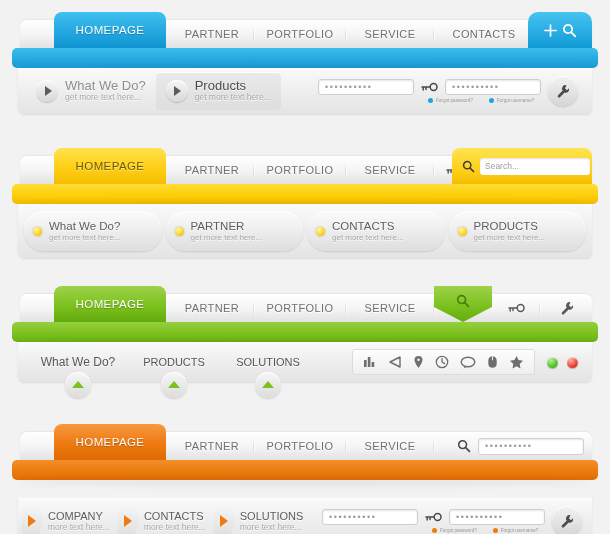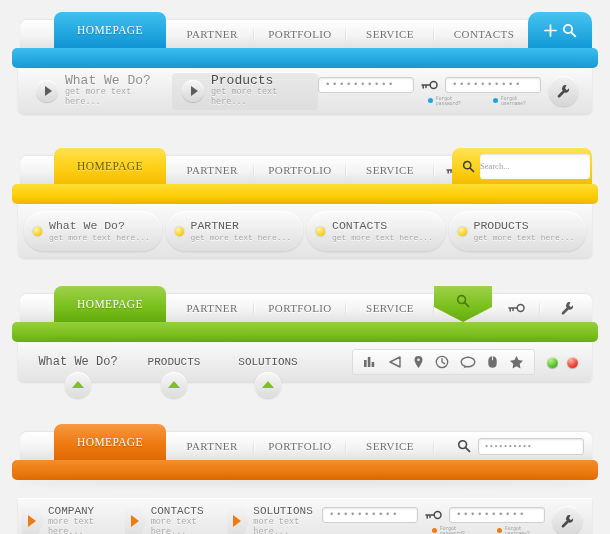--- a/index.html
+++ b/index.html
@@ -9,21 +9,21 @@
     background: #f2f2f2;
     font-family: "Liberation Sans", sans-serif;
     overflow: hidden;
   }
   .stage { position: relative; width: 610px; height: 534px; background:#f2f2f2; }
 
   
   .navblock { position: absolute; left: 0; width: 610px; }
 
   
-  .tabrow { position: relative; height: 36px; margin-left: 20px; margin-right: 18px; font-family: Liberation Serif, serif; }
+  .tabrow { position: relative; height: 36px; margin-left: 20px; margin-right: 18px; }
 
   .tabstrip {
     position: absolute; left: 0; right: 0; top: 8px; height: 28px;
     background: linear-gradient(to bottom,#ffffff 0%,#f4f4f4 55%,#e2e2e2 100%);
     border-radius: 7px 7px 0 0;
     box-shadow: 0 -1px 2px rgba(0,0,0,.06);
   }
 
   .tab {
     position: absolute; top: 8px; height: 28px;
@@ -59,21 +59,21 @@
     content:''; position:absolute; left:6px; right:6px; bottom:-5px; height:6px;
     background: rgba(0,0,0,.07); filter: blur(3px); border-radius: 50%;
   }
 
   
   .subrow {
     position: relative; margin: 0 18px;
     background: linear-gradient(to bottom,#fafafa 0%,#efefef 45%,#e4e4e4 100%);
     border-radius: 0 0 6px 6px;
     box-shadow: 0 1px 2px rgba(0,0,0,.10), inset 0 1px 0 #fff;
-    display: flex; align-items: center; font-family: Liberation Mono, monospace;
+    display: flex; align-items: center;
   }
   .subrow::after{
     content:''; position:absolute; left:10px; right:10px; bottom:-6px; height:7px;
     background: rgba(0,0,0,.08); filter: blur(3px); border-radius: 50%; z-index:-1;
   }
 
   
   .blue .tab.active { background: linear-gradient(to bottom,#3fc0f0 0%,#25a8e0 55%,#0f94d2 100%); }
   .blue .colorbar { background: linear-gradient(to bottom,#3bbdee 0%,#24a7df 60%,#1c9ad4 100%); }
 
@@ -119,22 +119,22 @@
   
   .yellow .tab.active { background: linear-gradient(to bottom,#ffe14e 0%,#ffd119 50%,#f5bd00 100%); color:#6b5a00; text-shadow:0 1px 0 rgba(255,255,255,.5);}
   .yellow .colorbar { background: linear-gradient(to bottom,#ffdd33 0%,#fcce08 60%,#f0b900 100%); }
   .yellow .searchtab {
     position:absolute; right:0; top:0; width:140px; height:36px;
     border-radius: 8px 8px 0 0;
     background: linear-gradient(to bottom,#ffe352 0%,#fdd11a 60%,#f4bd00 100%);
     display:flex; align-items:center; gap:5px; padding-left:10px; z-index:6;
   }
   .searchbox {
-    background:#fff; border-radius:3px; height:25px; flex:1; margin-right:2px;
-    display:flex; align-items:center; 
+    background:#fff; border-radius:3px; height:17px; flex:1; margin-right:2px;
+    display:flex; align-items:center; padding-left:5px;
     font-size:8.5px; color:#9d9d9d; box-shadow: inset 0 1px 2px rgba(0,0,0,.12);
   }
   .yellow .subrow { height: 54px; padding: 0 6px; gap: 4px; }
   .pill {
     flex:1; height: 40px; border-radius: 20px; display:flex; align-items:center; gap:7px;
     padding-left: 9px; cursor:pointer;
     background: linear-gradient(to bottom,#fbfbfb 0%,#ededed 50%,#dedede 100%);
     box-shadow: 0 1px 2px rgba(0,0,0,.12), inset 0 1px 0 #fff;
   }
   .ybullet {

